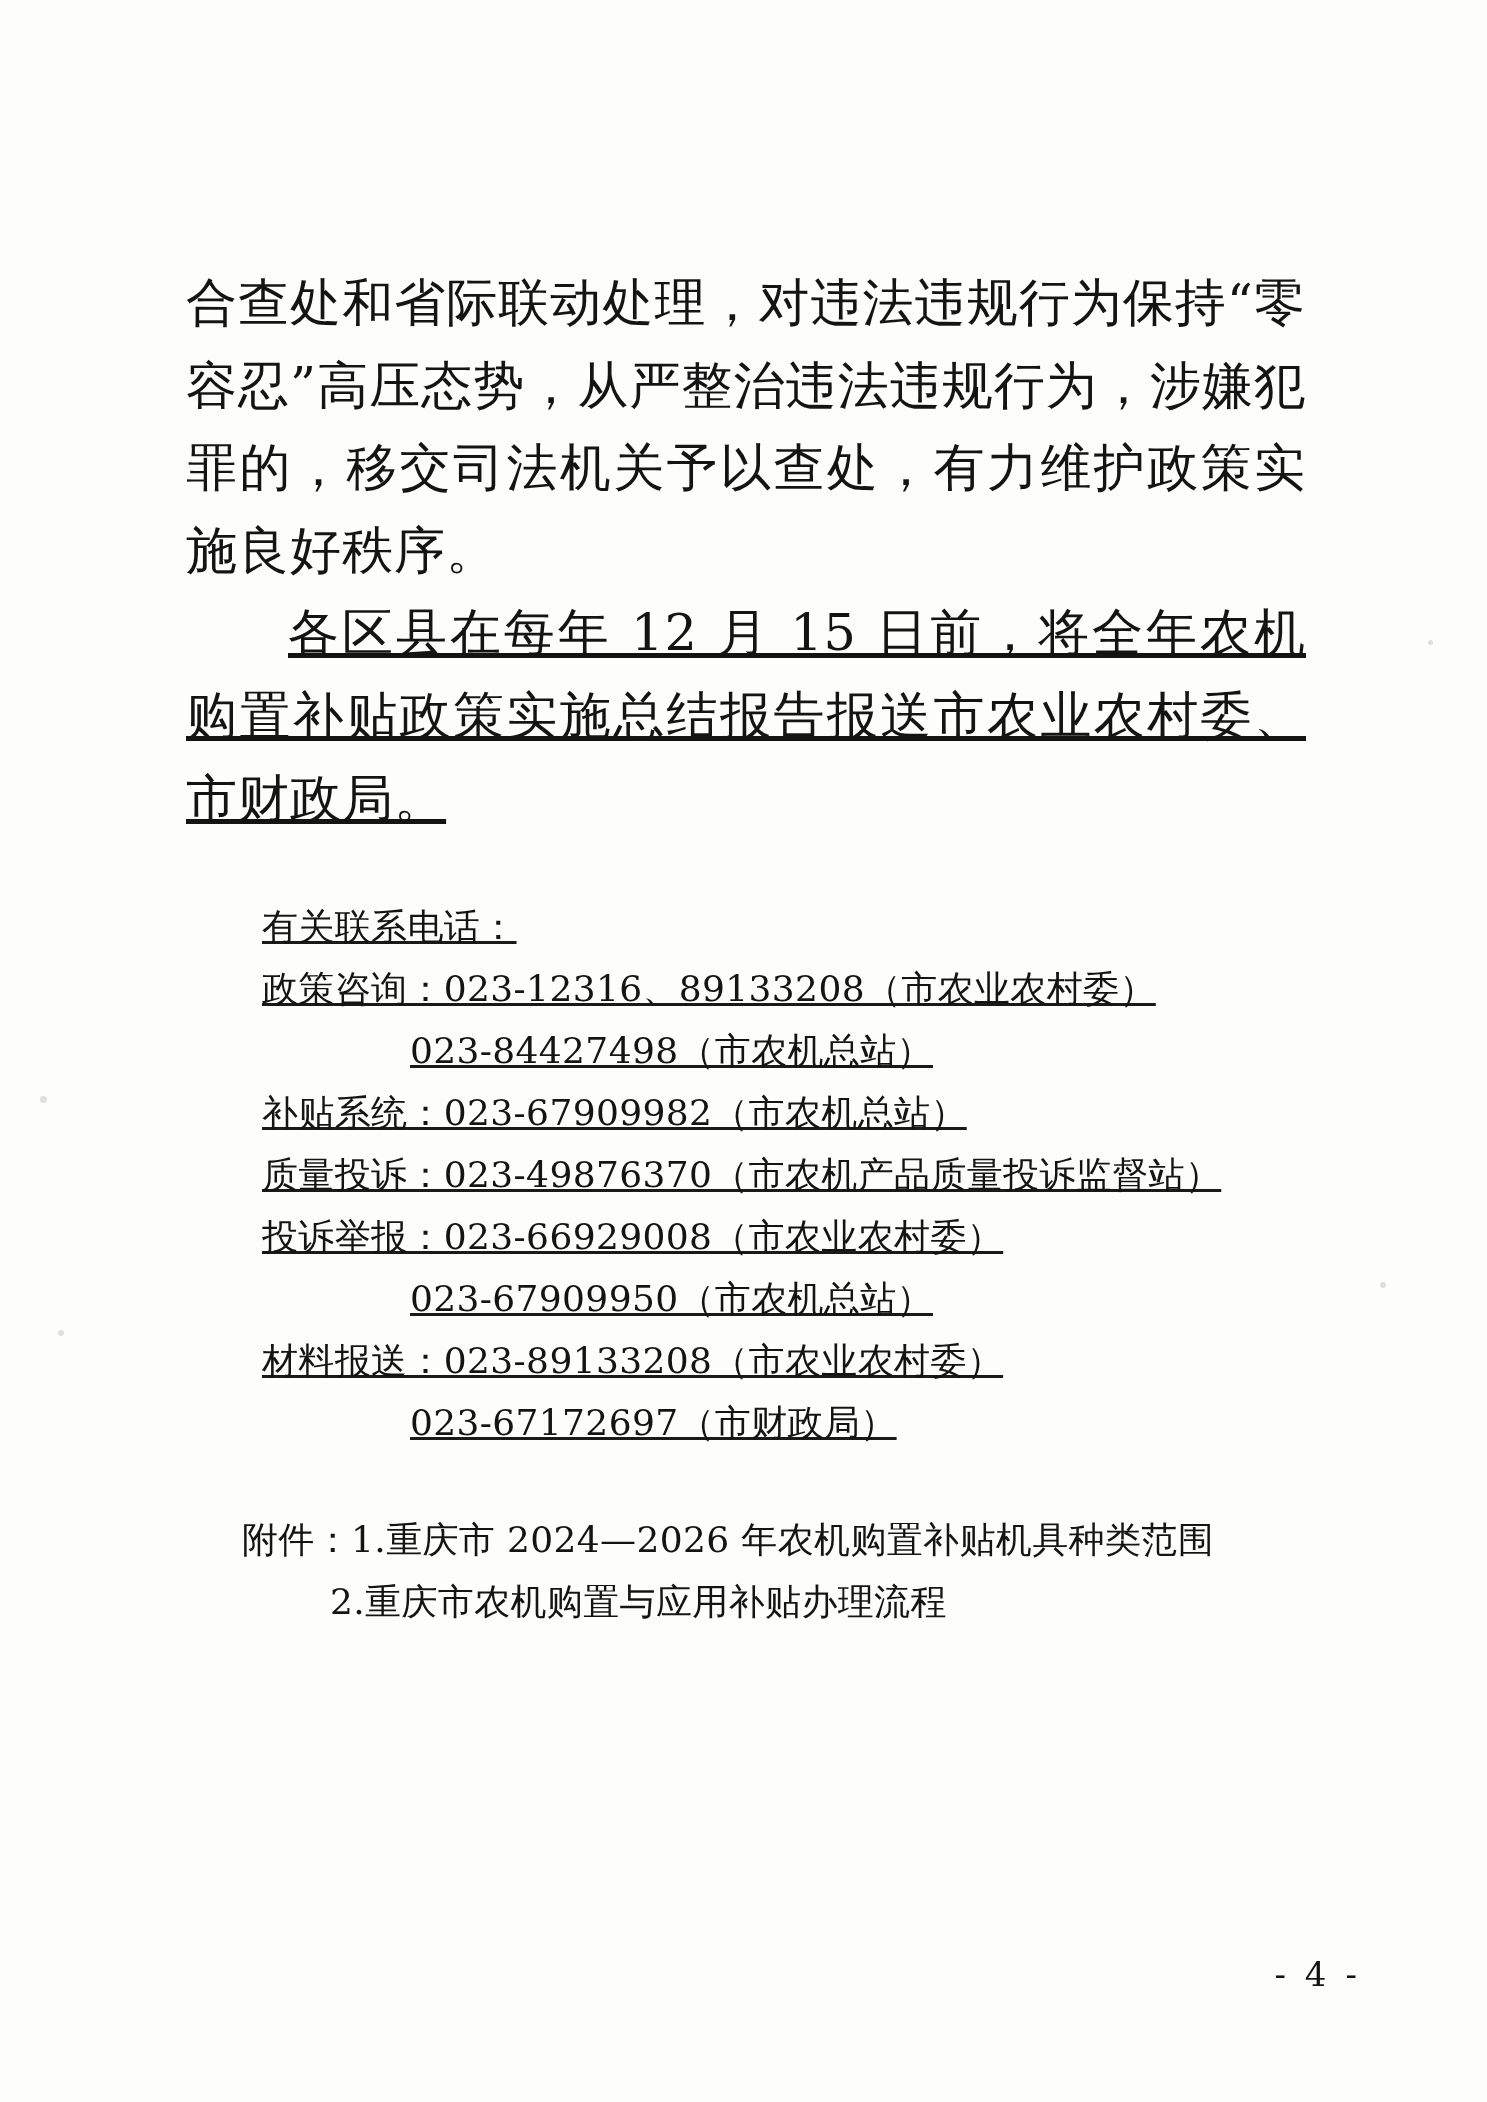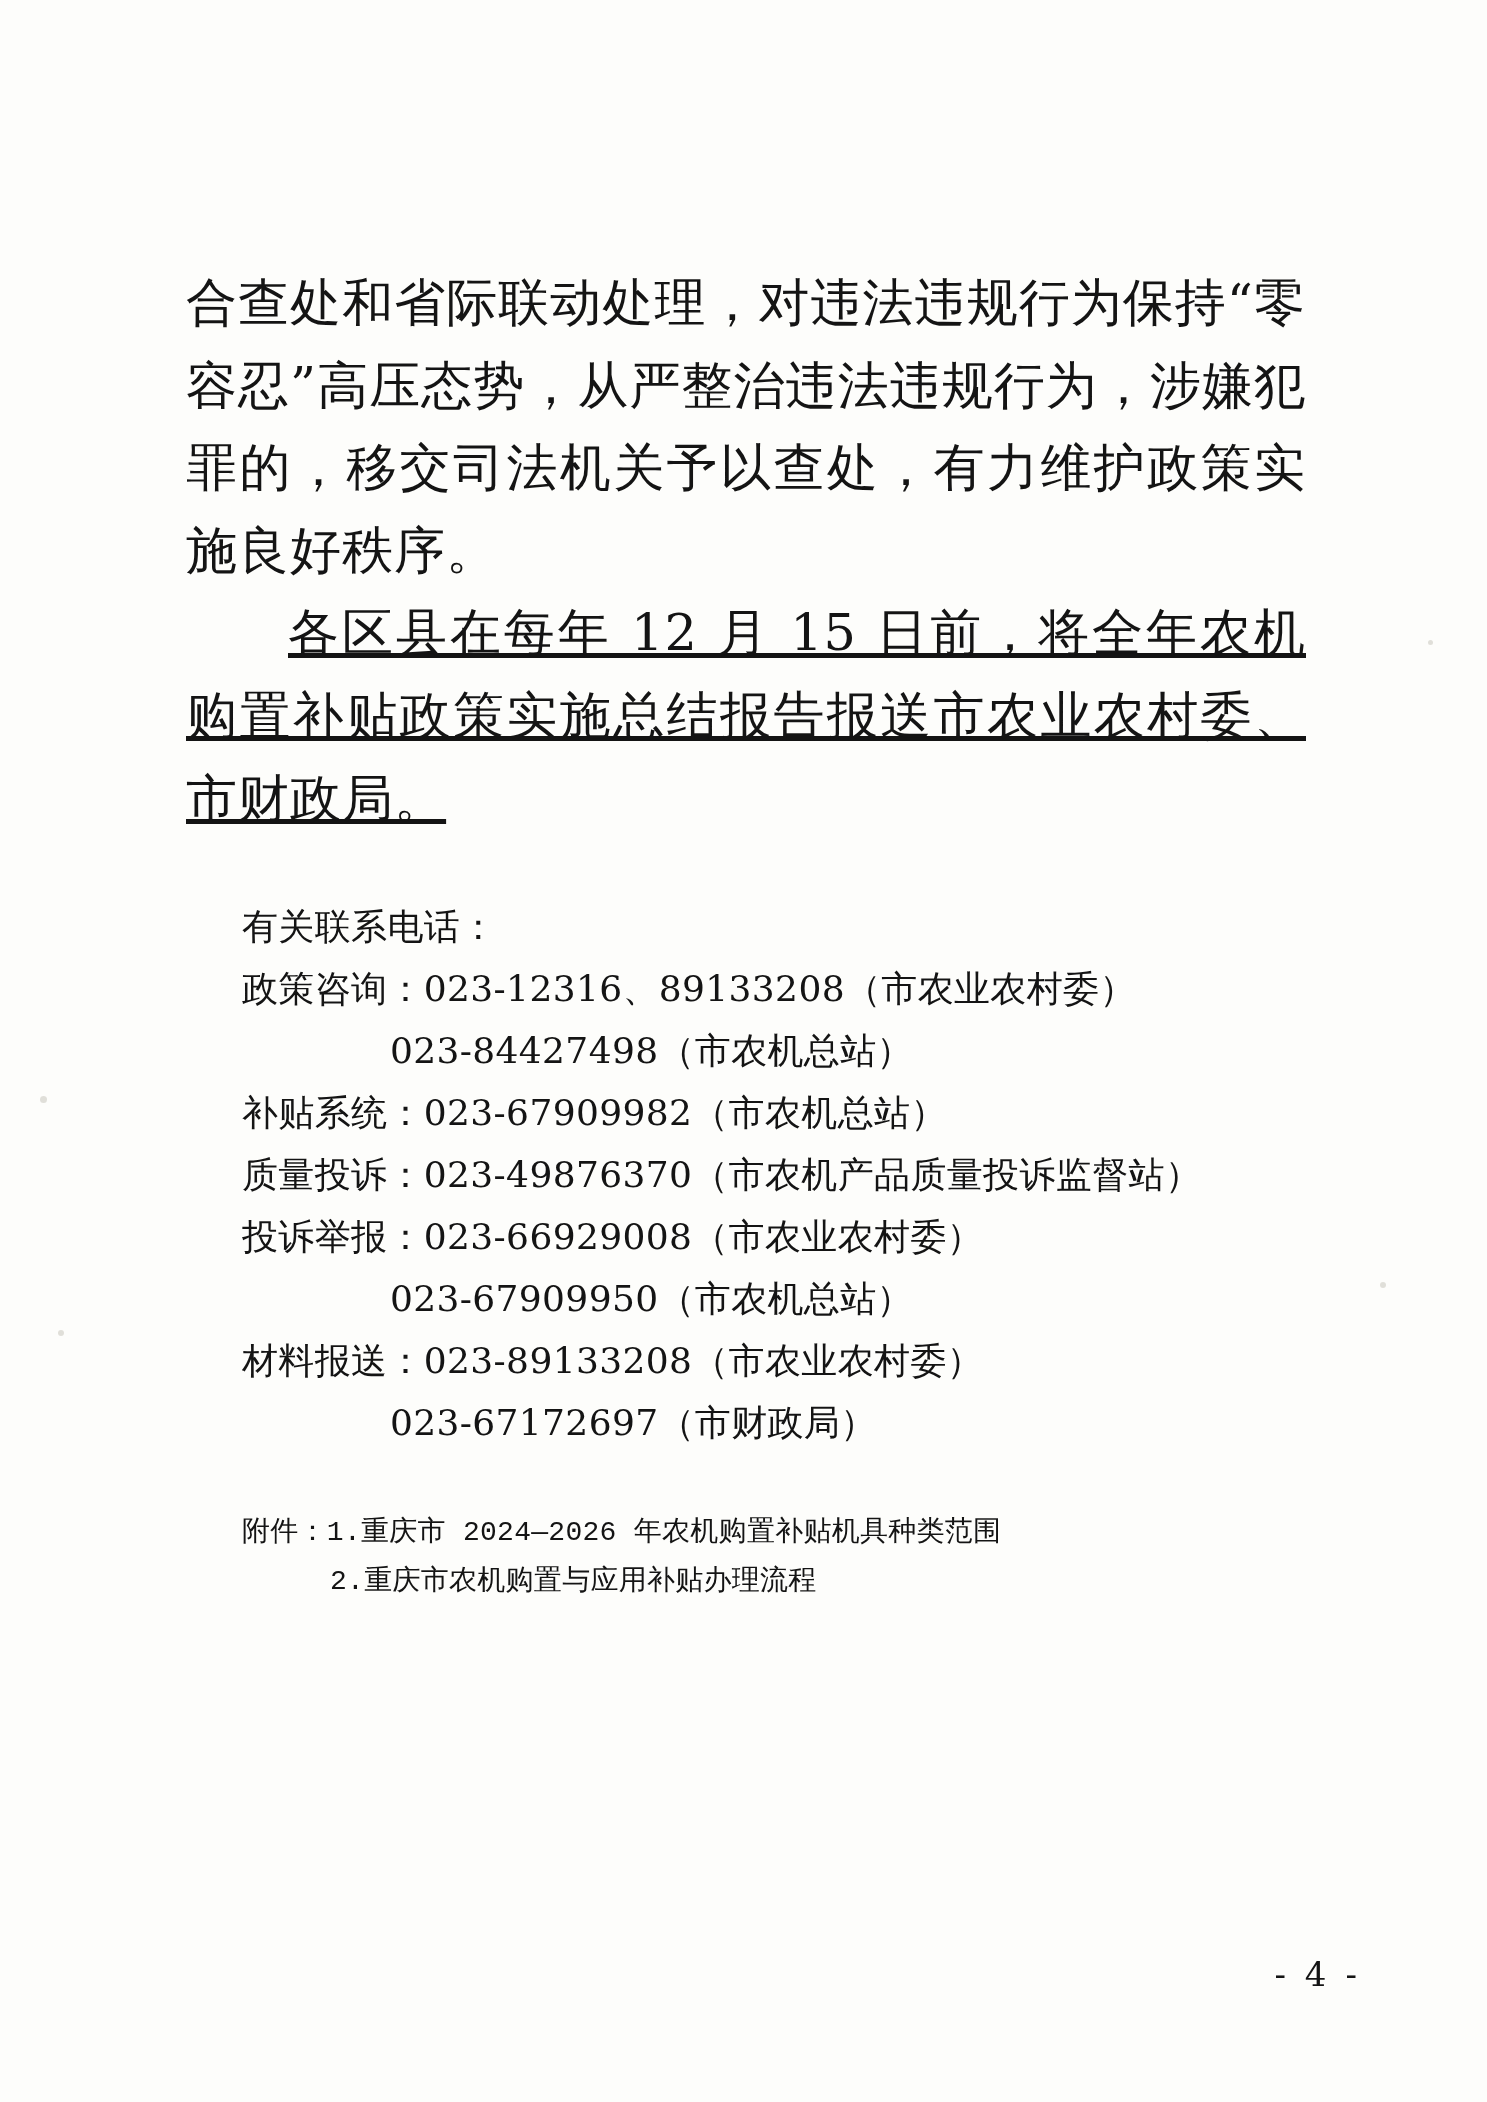--- a/index.html
+++ b/index.html
@@ -38,42 +38,42 @@
     color: #141414;
   }
   .para.indent {
     text-indent: 2em;
     text-decoration: underline;
   }
   .block-gap-lg {
     height: 56px;
   }
   .contact-block {
-    margin-left: 56px;
+    margin-left: 76px;
+    text-decoration: underline;
   }
   .contact-line {
     font-size: 36px;
     line-height: 1.72;
     letter-spacing: 0.01em;
     color: #141414;
     white-space: nowrap;
   }
   .contact-line.cont {
     padding-left: 148px;
   }
   .attach-block {
     margin-left: 56px;
   }
   .attach-line {
-    font-size: 28px;
+    font-size: 36px;
     line-height: 1.72;
     letter-spacing: 0.01em;
     color: #141414;
     white-space: nowrap;
-    font-family: Liberation Mono, monospace;
   }
   .attach-line.cont {
     padding-left: 88px;
   }
   .page-number {
     position: absolute;
     left: 0;
     right: 126px;
     bottom: 108px;
     text-align: right;

